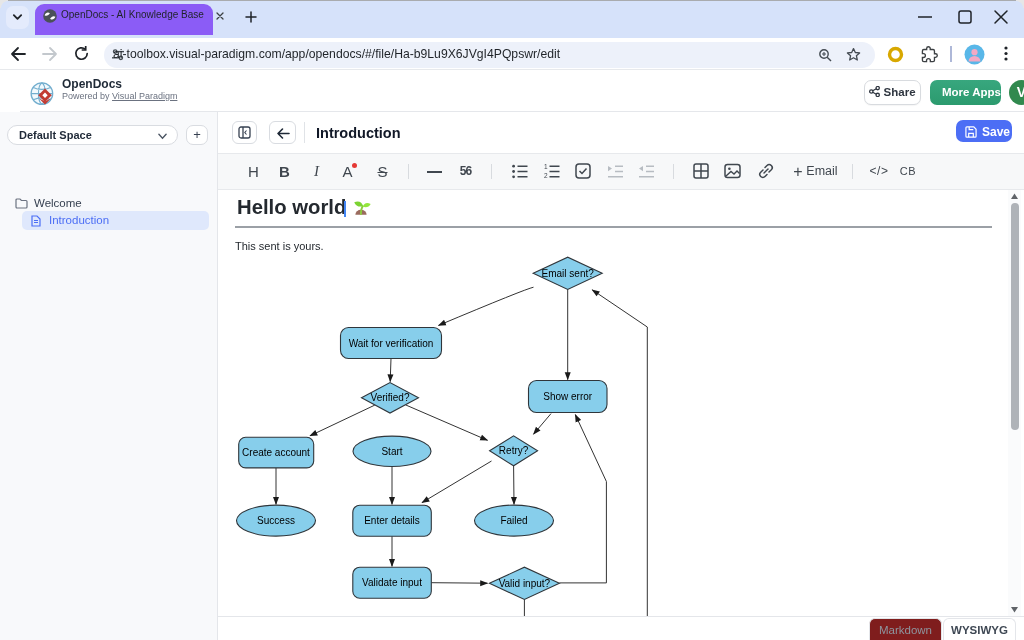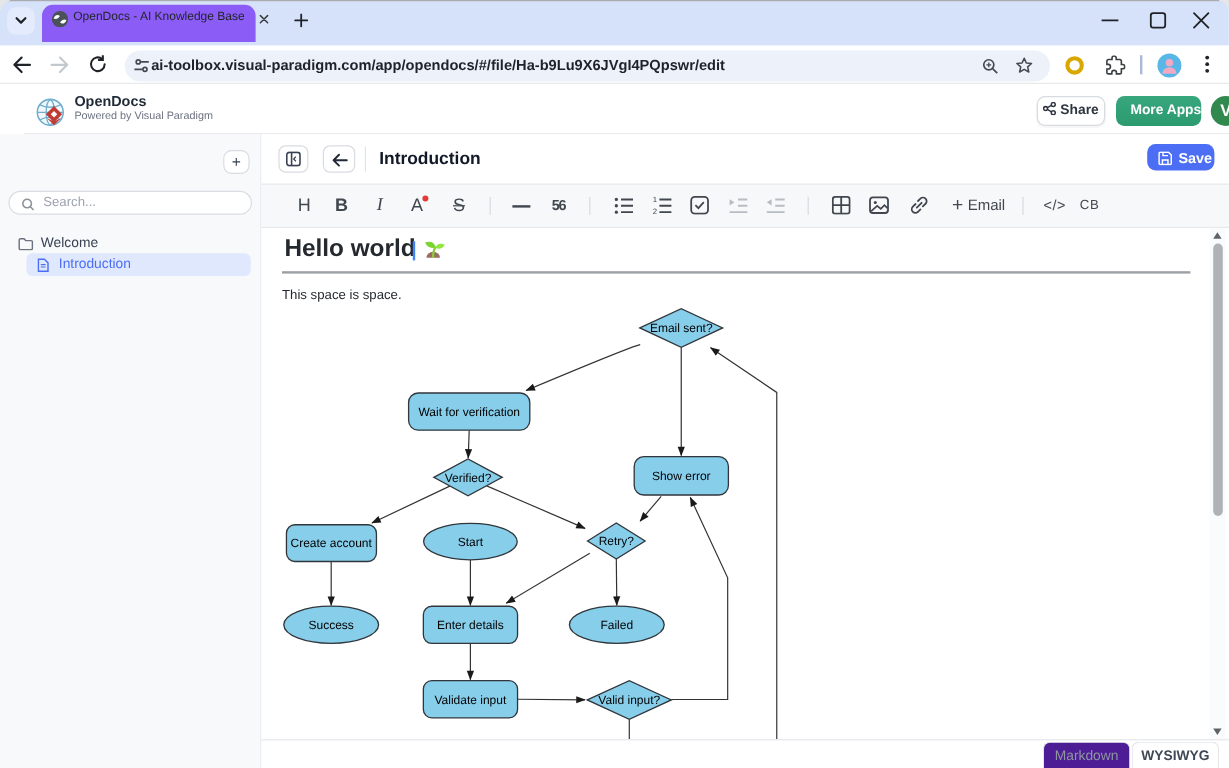--- a/index.html
+++ b/index.html
@@ -11,21 +11,21 @@
 #tabchev svg { position:absolute; left:5.5px; top:7px; }
 #tab { position:absolute; left:35px; top:4px; width:178px; height:31px; background:#8b5cf6; border-radius:9px 9px 0 0; }
 #tab .fav { position:absolute; left:8px; top:4.5px; }
 #tab .title { position:absolute; left:26px; top:5.2px; font-size:10px; color:#1F2328; letter-spacing:0; white-space:nowrap; }
 #tab .close { position:absolute; left:179px; top:6px; width:12px; height:12px; }
 #newtab { position:absolute; left:245px; top:11px; width:12px; height:12px; }
 .winctl { position:absolute; top:0; height:38px; width:40px; }
 
 #ctoolbar { position:absolute; left:0; top:38px; width:1024px; height:32px; background:#fff; box-shadow: inset 0 -1px 0 #E7E9EC; }
 #omnibox { position:absolute; left:104px; top:3.5px; width:771px; height:26px; border-radius:13px; background:#EDF1FA; }
-#omnibox .url { position:absolute; left:22px; top:5.5px; font-size:12.2px; color:#1F2328; white-space:nowrap;font-weight:bold; }
+#omnibox .url { position:absolute; left:9px; top:5.5px; font-size:12.2px; color:#1F2328; white-space:nowrap; }
 
 #appheader { position:absolute; left:0; top:70px; width:1024px; height:42px; background:#fff; border-bottom:1px solid #E5E7EB;margin-left:20px; }
 #appheader .name { position:absolute; left:42px; top:7px; font-size:12px; font-weight:bold; color:#1F2A37; }
 #appheader .powered { position:absolute; left:42px; top:20.5px; font-size:9px; color:#6B7280; }
 #sharebtn { position:absolute; left:844px; top:10px; width:57px; height:25px; border:1px solid #D8DBDF; border-radius:7px; background:#fff; color:#2F3640; font-size:11.5px; font-weight:bold; line-height:23px; text-align:center; box-shadow:0 1px 1px rgba(0,0,0,.04);}
 #moreapps { position:absolute; left:910px; top:10px; width:71px; height:25px; border-radius:7px; background:linear-gradient(180deg,#38A77E,#2B9A6E); color:#fff; font-size:11.5px; font-weight:bold; line-height:25px; text-align:right; }
 #vavatar { position:absolute; left:989px; top:10px; width:25px; height:25px; border-radius:50%; background:#31894E; color:#fff; font-size:14px; font-weight:bold; line-height:25px; text-align:center; }
 
 #sidebar { position:absolute; left:0; top:112px; width:218px; height:528px; background:#F8F9FB; border-right:1px solid #E4E6EA; }
 #spacesel { position:absolute; left:7px; top:13px; width:171px; height:20px; background:#fff; border:1px solid #D9DCE1; border-radius:10px; font-size:11px; color:#1F2937; font-weight:bold; line-height:18px; padding-left:11px; }
@@ -38,21 +38,21 @@
 #mainheader { position:absolute; left:0; top:0; width:806px; height:41px; background:#fff; }
 .hbtn { position:absolute; top:9px; height:23px; background:#fff; border:1px solid #D9DCE1; border-radius:6px; }
 #mtitle { position:absolute; left:98px; top:13px; font-size:14.5px; font-weight:bold; color:#111827; }
 #savebtn { position:absolute; left:738px; top:8px; width:56px; height:22px; border-radius:7px; background:#4C6EF5; color:#fff; font-size:12px; font-weight:bold; }
 #edittoolbar { position:absolute; left:0; top:41px; width:806px; height:37px; background:#F7F8F9; border-top:1px solid #E7E9EC; border-bottom:1px solid #E7E9EC; }
 .ti { position:absolute; top:0; height:35px; line-height:35px; text-align:center; color:#40474F; }
 .tsep { position:absolute; top:10px; width:1px; height:15px; background:#D8DBDF; }
 .tsvg { position:absolute; }
 #content { position:absolute; left:0; top:78px; width:806px; height:426px; background:#fff; overflow:hidden; }
 #bottombar { position:absolute; left:0; top:504px; width:806px; height:24px; background:#fff; border-top:1px solid #E4E6EA; }
-#mdbtn { position:absolute; left:651px; top:1px; width:73px; height:23px; background:#4c1d95; border:1px solid #E4E6EA; border-bottom:none; border-radius:6px 6px 0 0; font-size:11.5px; color:#8E959E; text-align:center; line-height:22px; }
+#mdbtn { position:absolute; left:651px; top:1px; width:73px; height:23px; background:#7f1d1d; border:1px solid #E4E6EA; border-bottom:none; border-radius:6px 6px 0 0; font-size:11.5px; color:#8E959E; text-align:center; line-height:22px; }
 #wybtn { position:absolute; left:725px; top:1px; width:73px; height:23px; background:#fff; border:1px solid #E4E6EA; border-bottom:none; border-radius:6px 6px 0 0; font-size:11.5px; color:#3F4854; font-weight:bold; text-align:center; line-height:22px; }
 #h1 { position:absolute; left:19px; top:6px; font-size:20.3px; font-weight:bold; color:#24292F;text-align:center; }
 #dochr { position:absolute; left:17px; top:36px; width:757px; height:1.5px; background:#9BA0A6; }
 #para { position:absolute; left:17px; top:50px; font-size:11px; color:#24292F; }
 #scroll { position:absolute; left:790px; top:78px; width:13px; height:426px; background:#FAFBFC; }
 #thumb { position:absolute; left:2.5px; top:13px; width:8px; height:227px; background:#AFB3B8; border-radius:4px; }
 </style>
 </head>
 <body>
 <div id="tabstrip">
@@ -138,36 +138,35 @@
   <svg class="abs" style="left:10px;top:11px" width="24" height="28" viewBox="0 0 24 28">
     <circle cx="11.9" cy="12.6" r="10.8" fill="#F2F9FD" stroke="#73AECE" stroke-width="1.3"></circle>
     <path d="M1.1 12.6 H22.7 M11.9 1.8 C7.3 4.8 7.3 20.4 11.9 23.4 M11.9 1.8 C16.5 4.8 16.5 20.4 11.9 23.4 M3.3 6.4 C8.3 9 15.5 9 20.5 6.4 M3.3 18.8 C8.3 16.2 15.5 16.2 20.5 18.8" stroke="#73AECE" stroke-width="1.1" fill="none"></path>
     <g transform="translate(15,14.2) rotate(45)">
         <rect x="-4.8" y="-4.8" width="9.6" height="9.6" fill="#C23B32"></rect>
         <rect x="-1.9" y="-1.9" width="3.8" height="3.8" fill="#fff"></rect>
       </g>
     <path d="M9 17.4 L15 23.4 L21 17.4 L15 20.2 Z" fill="#C23B32"></path>
   </svg>
   <div class="name">OpenDocs</div>
-  <div class="powered">Powered by <span style="">Visual Paradigm</span></div>
+  <div class="powered">Powered by <span style="text-decoration:underline">Visual Paradigm</span></div>
   <div id="sharebtn"><svg width="11" height="11" viewBox="0 0 12 12" style="vertical-align:-1px">
         <circle cx="9.5" cy="2.3" r="1.8" fill="none" stroke="#2F3640" stroke-width="1.4"></circle>
         <circle cx="2.5" cy="6" r="1.8" fill="none" stroke="#2F3640" stroke-width="1.4"></circle>
         <circle cx="9.5" cy="9.7" r="1.8" fill="none" stroke="#2F3640" stroke-width="1.4"></circle>
         <path d="M4.1 5.2 L7.9 3.1 M4.1 6.8 L7.9 8.9" stroke="#2F3640" stroke-width="1.3"></path>
       </svg> Share</div>
   <div id="moreapps">More Apps</div>
   <div id="vavatar">V</div>
 </div>
 <div id="sidebar">
+  <div id="spacesel">Default Space<svg class="abs" style="left:150px;top:6.5px" width="9" height="7" viewBox="0 0 10 7">
+        <path d="M1 1 L5 5.5 L9 1" stroke="#4B5563" stroke-width="1.5" fill="none" stroke-linecap="round"></path>
+      </svg></div>
   <div id="addbtn">+</div>
-  <div id="searchbox">Search...<svg class="abs" style="left:10px;top:5px" width="11" height="11" viewBox="0 0 11 11">
-        <circle cx="4.6" cy="4.6" r="3.6" fill="none" stroke="#8B929B" stroke-width="1.3"></circle>
-        <path d="M7.3 7.3 L10 10" stroke="#8B929B" stroke-width="1.3"></path>
-      </svg></div>
   <div id="welcome">
       <svg class="abs" style="left:0;top:1px" width="13" height="11" viewBox="0 0 13 11">
         <path d="M1 2 a1 1 0 0 1 1 -1 h3 l1.4 1.5 h4.6 a1 1 0 0 1 1 1 V9 a1 1 0 0 1 -1 1 H2 a1 1 0 0 1 -1 -1 Z" fill="none" stroke="#6B7280" stroke-width="1.2"></path>
       </svg>
       <span style="position:absolute;left:19px;top:0">Welcome</span>
     </div>
   <div id="intro">
       <svg class="abs" style="left:9px;top:4px" width="10" height="12" viewBox="0 0 10 12">
         <path d="M1 1 h5 l3 3 v7 H1 Z" fill="none" stroke="#4C6EF5" stroke-width="1.2"></path>
         <path d="M3 5.5 h4 M3 7.5 h4" stroke="#4C6EF5" stroke-width="1"></path>
@@ -258,21 +257,21 @@
   <div id="content">
     <div id="h1">Hello world</div>
     <svg class="abs" style="left:133px;top:9px" width="20" height="20" viewBox="0 0 21 21">
       <path d="M4.6 16.5 a5.9 5.2 0 0 1 11.8 0 Z" fill="#9A6B5E"></path>
       <path d="M10.4 16.5 C10.4 12.5 10.7 9.5 12.8 7" stroke="#8CCB3E" stroke-width="2" fill="none"></path>
       <path d="M12.6 7.6 C8.4 8.8 4.9 7.2 3.4 3.3 C8.1 1.6 11.8 3.2 12.6 7.6 Z" fill="#7CD332"></path>
       <path d="M12.5 8 C15.9 9.4 18.9 8.4 20.6 5.2 C16.7 3.4 13.6 4.3 12.5 8 Z" fill="#93E63C"></path>
     </svg>
     <div class="abs" style="left:126px;top:11px;width:2px;height:16px;background:#4285F4"></div>
     <div id="dochr"></div>
-    <div id="para">This space is space.</div>
+    <div id="para">This sent is yours.</div>
     <svg id="flow" class="abs" style="left:0;top:0" width="790" height="426" viewBox="218 190 790 426" fill="none">
       <defs>
           <marker id="ah" markerWidth="9" markerHeight="7" refX="7.6" refY="3.5" orient="auto">
             <path d="M0.3,0.5 L8.3,3.5 L0.3,6.5 Z" fill="#1A1A1A"></path>
           </marker>
         </defs>
       <g stroke="#333" stroke-width="1">
         <path d="M533.5,287.2 Q524.7,289.2 438.5,325.4" marker-end="url(#ah)"></path>
         <line x1="567.7" y1="289.4" x2="567.7" y2="379.6" marker-end="url(#ah)"></line>
         <line x1="391" y1="358.5" x2="390.2" y2="381.6" marker-end="url(#ah)"></line>

